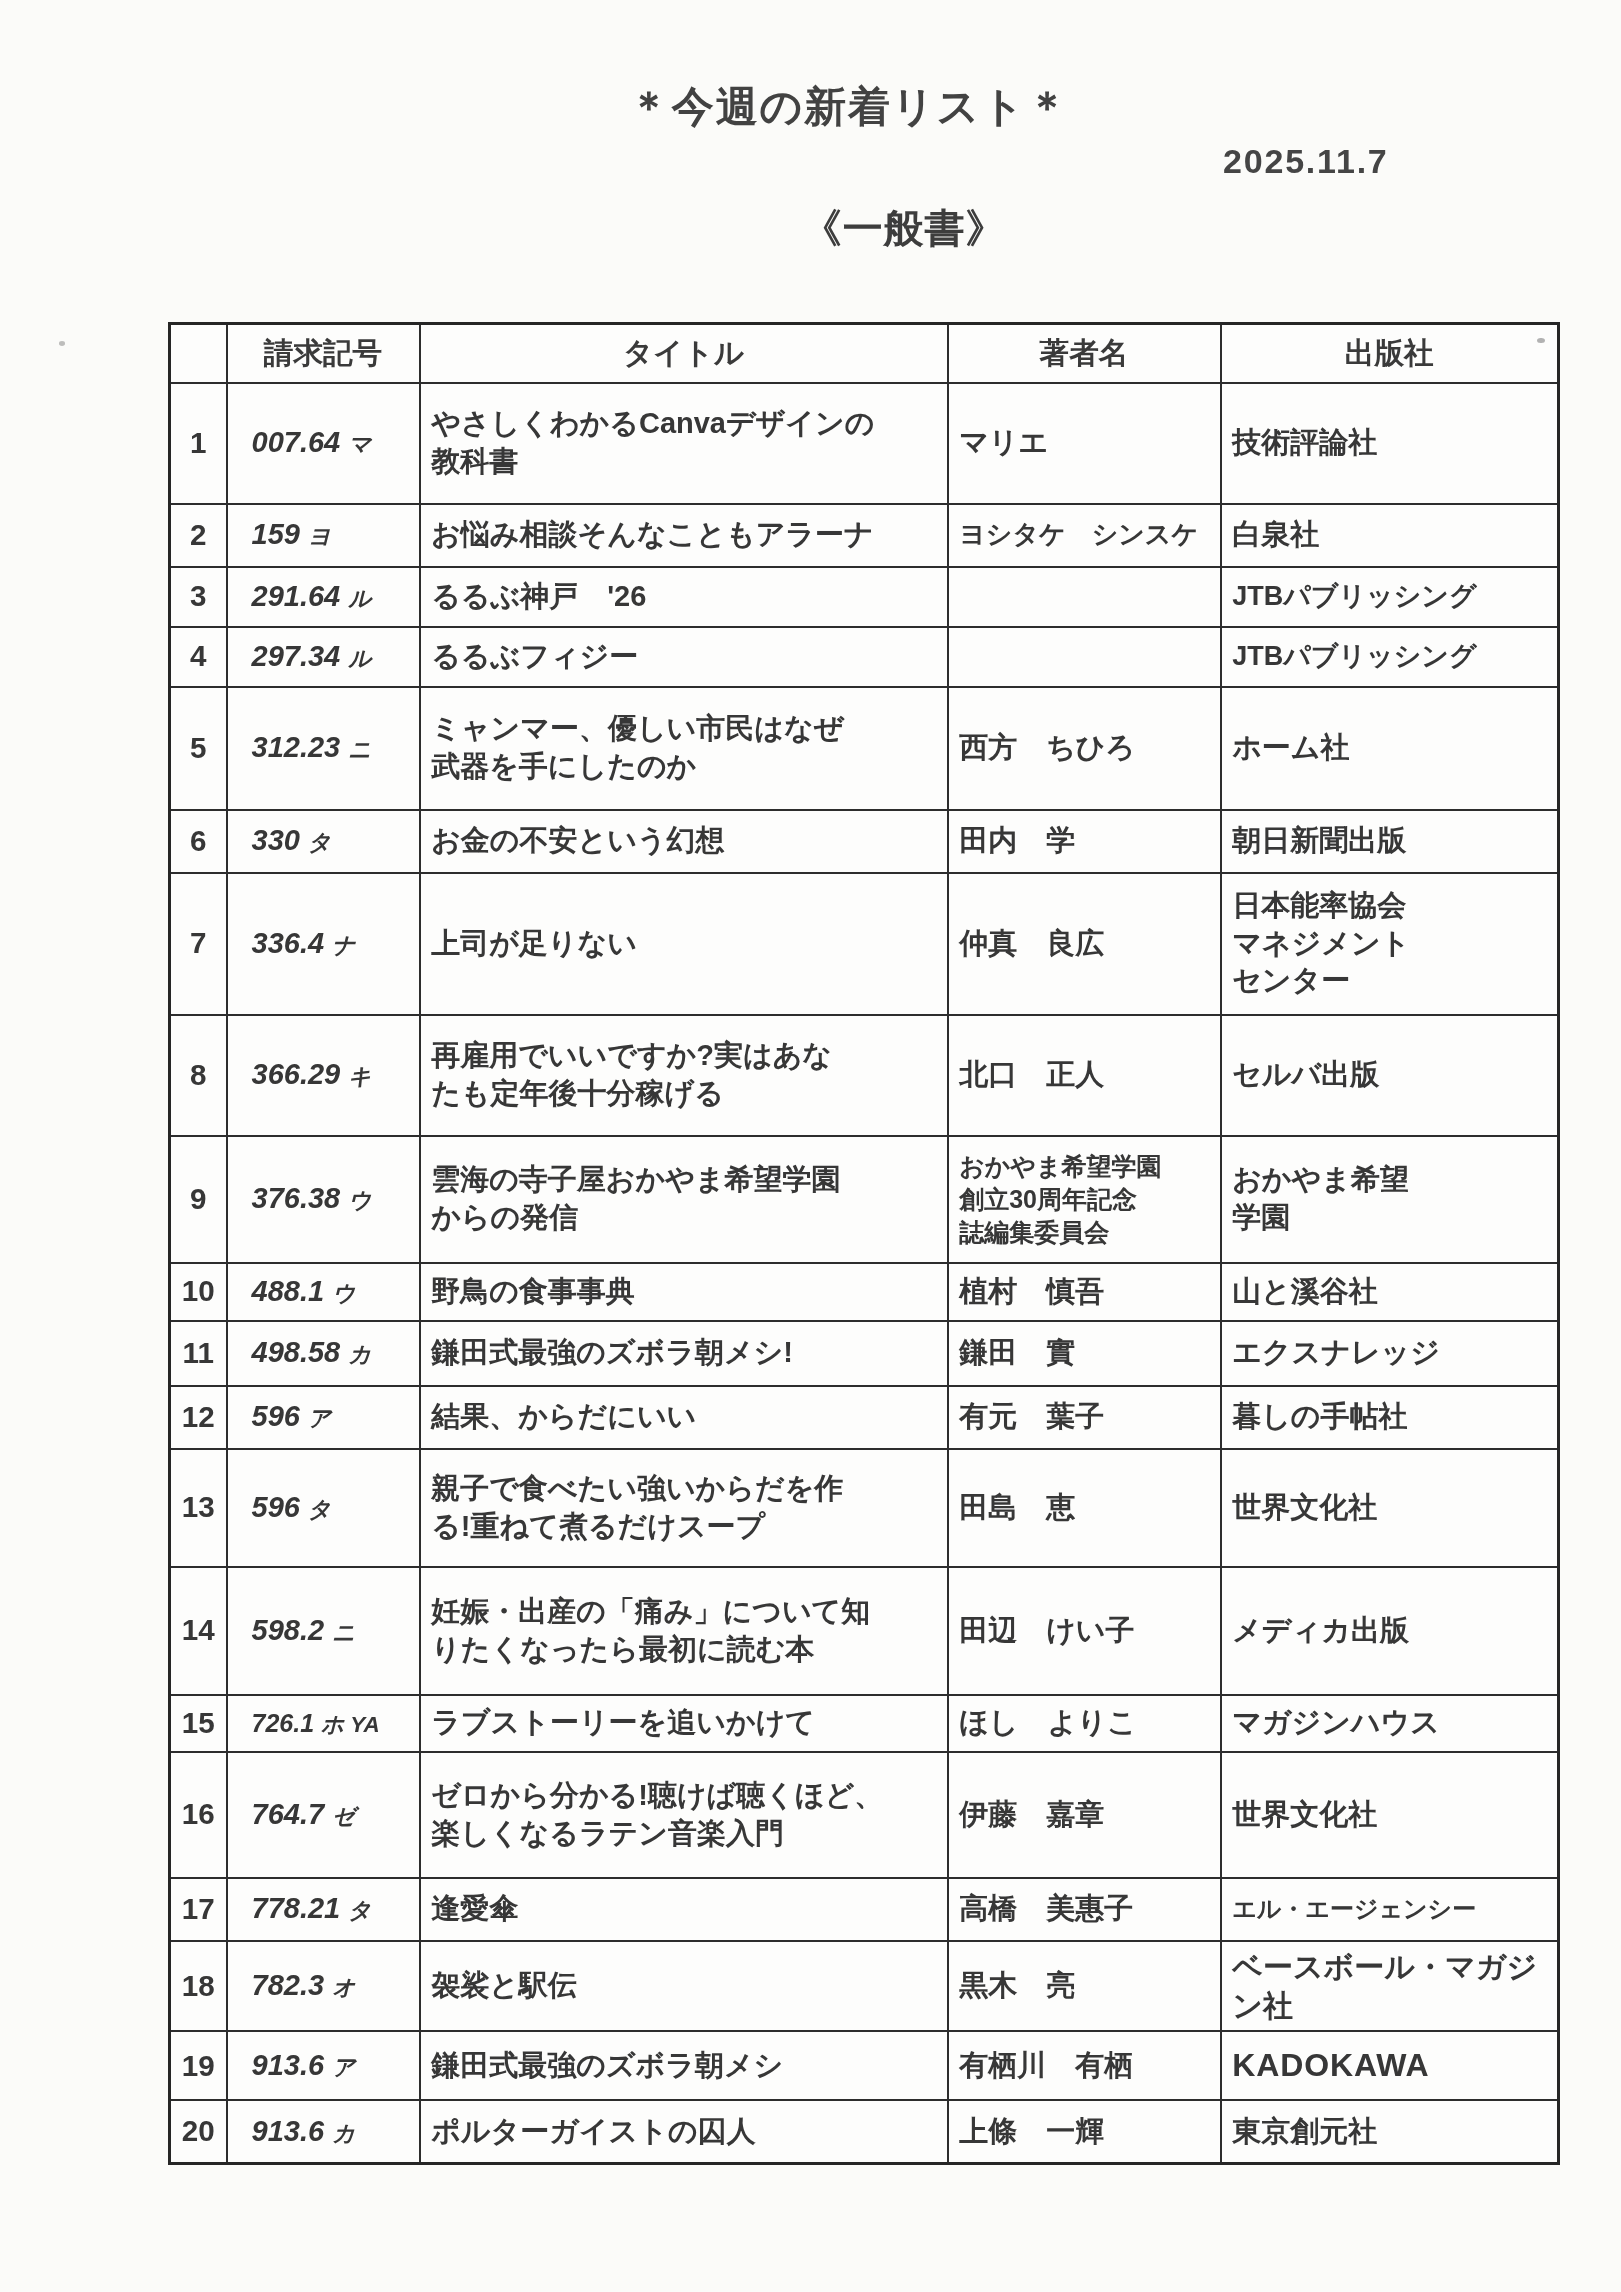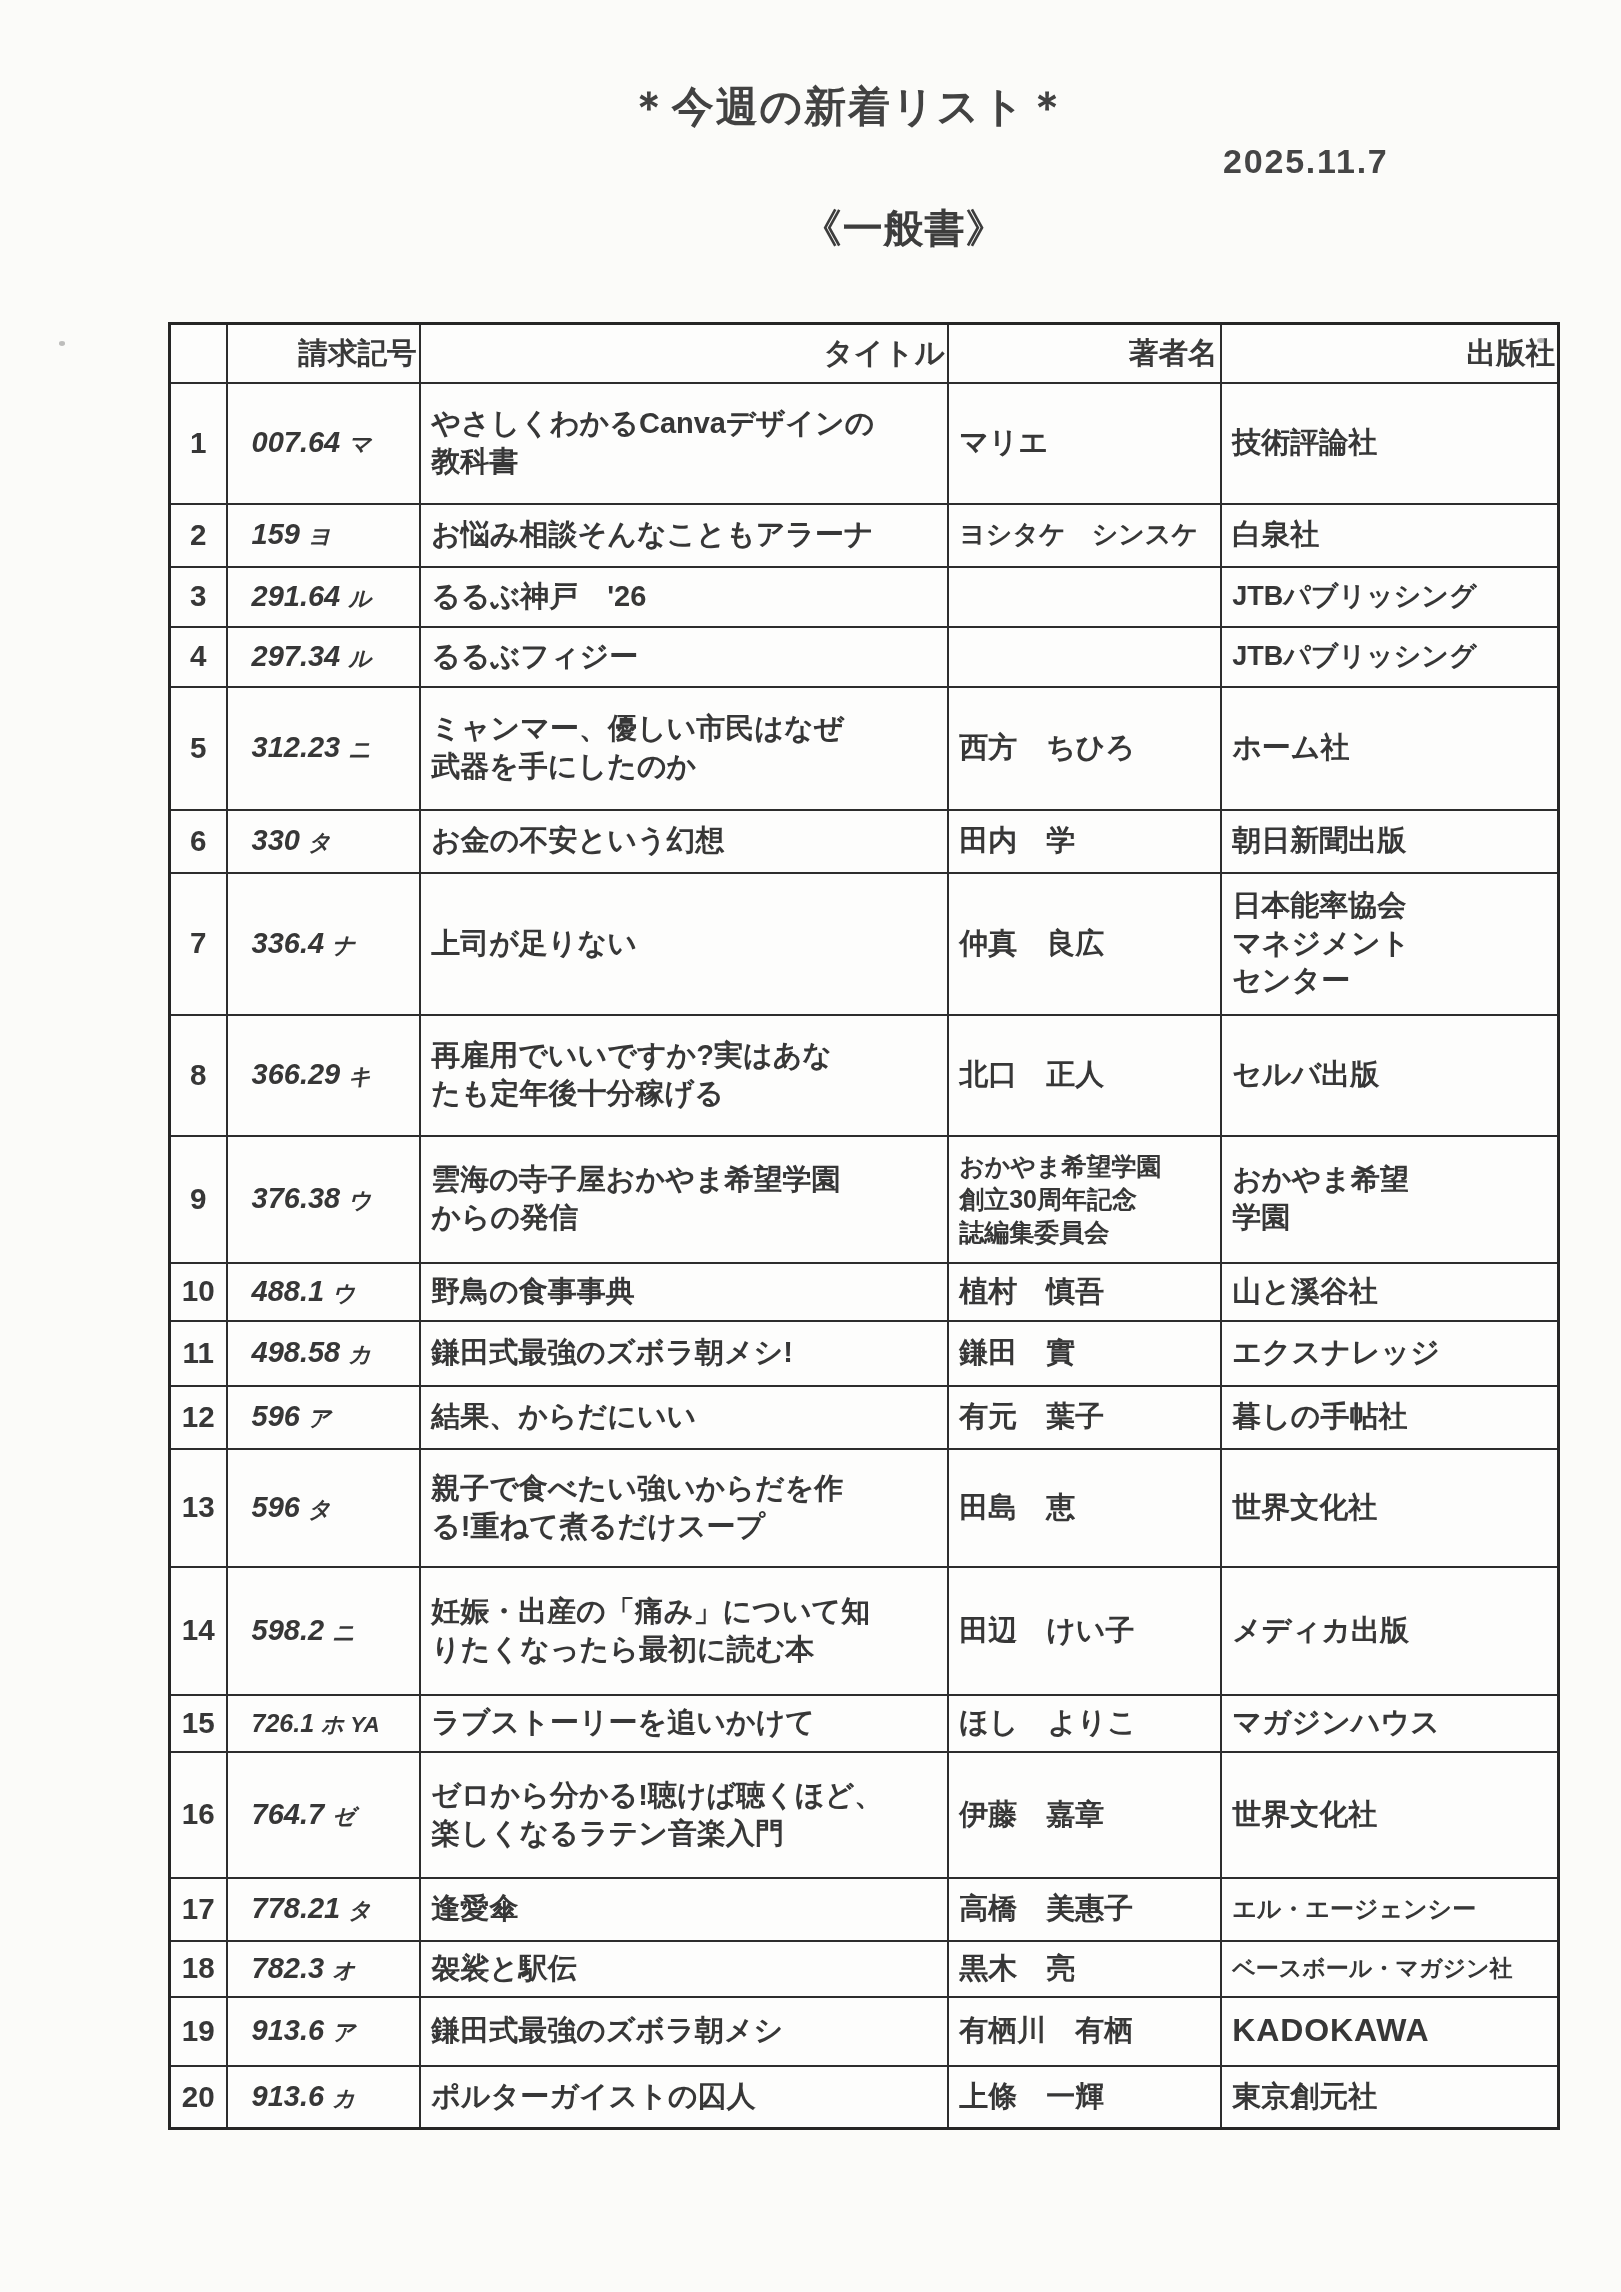--- a/index.html
+++ b/index.html
@@ -34,21 +34,21 @@
     background:#fdfdfc;
   }
   .book-table th,.book-table td{
     border:2.7px solid #2d2d2d;
     vertical-align:middle;
     overflow:hidden;
   }
   .book-table{border:3.6px solid #262626;}
   .book-table th{
     font-size:29.6px;font-weight:bold;color:#3a3a3a;
-    text-align:right;padding:3.6px 1.8px;
+    text-align:center;padding:3.6px 1.8px;
   }
   .book-table thead tr{height:59px;}
   .book-table td{
     font-size:29px;font-weight:bold;color:#373737;
     padding:5.4px 9px;line-height:1.3;
     white-space:pre-line;
   }
   td.c-no{text-align:center;padding:5.4px 1.8px;font-size:29.6px;}
   td.c-call{padding-left:24px;white-space:nowrap;font-style:italic;}
   td.c-call .kana{font-size:22.4px;}
@@ -75,21 +75,21 @@
   tbody tr:nth-child(17){height:63px;}
   tbody tr:nth-child(18){height:56px;}
   tbody tr:nth-child(19){height:69px;}
   tbody tr:nth-child(20){height:63px;}
   
   tbody tr:nth-child(2) td.c-author{font-size:26px;}
   tbody tr:nth-child(9) td.c-author{font-size:25px;line-height:1.32;}
   tbody tr:nth-child(3) td.c-pub,
   tbody tr:nth-child(4) td.c-pub{font-size:27px;}
   tbody tr:nth-child(17) td.c-pub{font-size:24px;}
-  tbody tr:nth-child(18) td.c-pub{font-size:23px;}
+  tbody tr:nth-child(18) td.c-pub{font-size:30px;}
   tbody tr:nth-child(19) td.c-pub{font-size:32px;letter-spacing:0.9px;}
   tbody tr:nth-child(15) td.c-call{font-size:25px;}
   
   .speck{position:absolute;border-radius:50%;background:#8a8a8a;opacity:.55;}
   .speck.s1{left:59px;top:341px;width:6.3px;height:4.5px;}
   .speck.s2{left:1537px;top:338px;width:8px;height:5.4px;opacity:.65;}
 </style>
 </head>
 <body>
 

